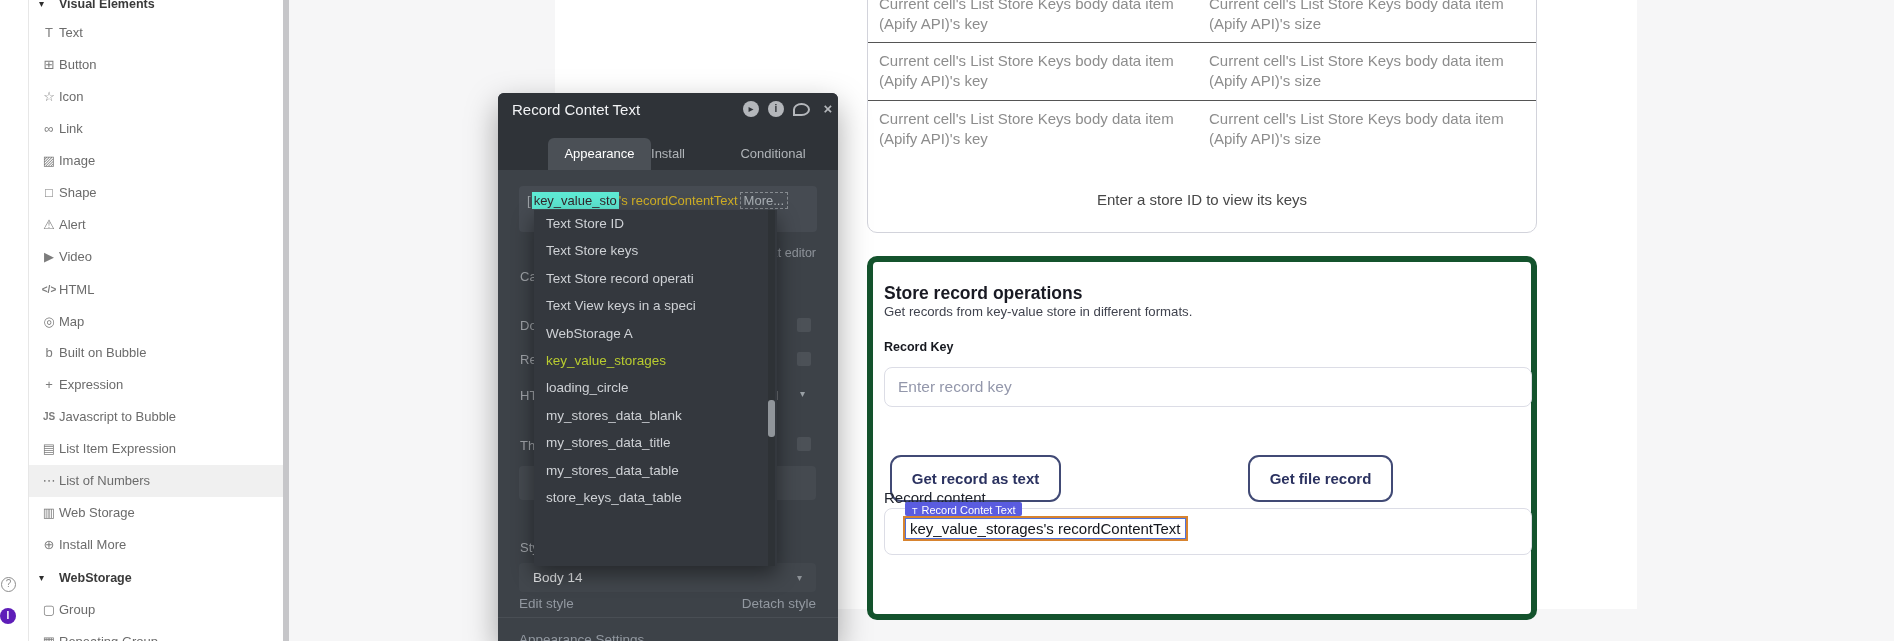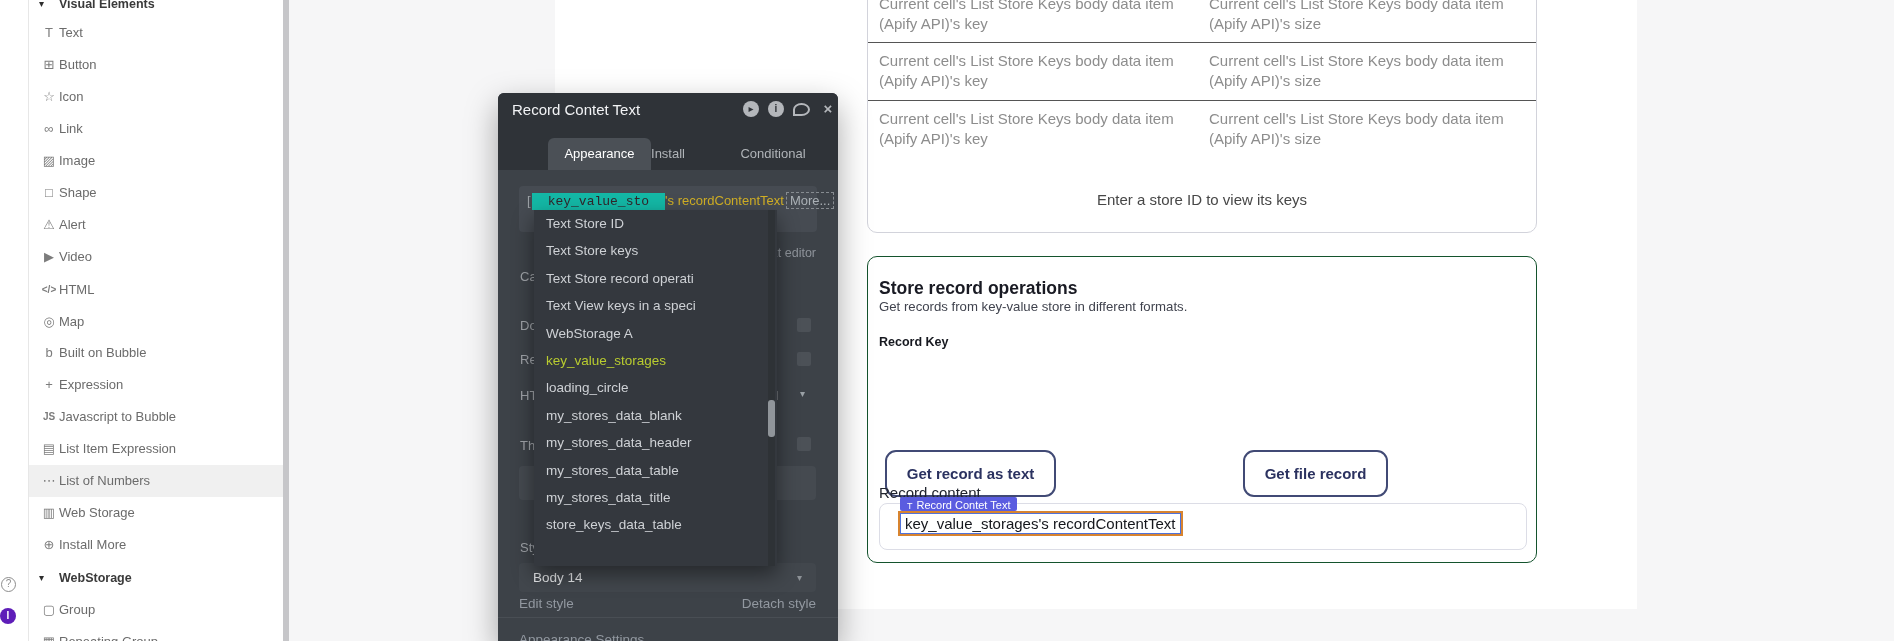--- a/index.html
+++ b/index.html
@@ -34,21 +34,21 @@
   #rg { left:867px; top:-15px; width:670px; height:248px; border:1px solid #d2d3db; border-radius:10px;
         background:#fff; overflow:hidden; }
   .rg-row { position:absolute; left:0; right:0; }
   .rg-sep { border-bottom:1px solid #555555; }
   .rg-cell { position:absolute; top:8px; width:320px; font-size:15px; line-height:20px; color:#8d8d8d; }
   .rg-c1 { left:11px; } .rg-c2 { left:341px; }
   #rg-empty { position:absolute; left:0; right:0; top:200px; height:28px; line-height:28px; text-align:center;
               color:#474747; font-size:15px; }
 
   
-  #card { left:867px; top:256px; width:670px; height:307px; border:1px solid #14532d; border-radius:10px; background:#fff; }
+  #card { left:867px; top:256px; width:670px; height:364px; border:6px solid #14532d; border-radius:10px; background:#fff; }
   #card-title { left:11px; top:21px; font-size:17.5px; font-weight:bold; color:#191a23; }
   #card-sub { left:11px; top:42px; font-size:13.2px; color:#40434e; }
   #rk-label { left:11px; top:78px; font-size:12.5px; font-weight:bold; color:#16181f; }
   #rk-input { left:11px; top:105px; width:648px; height:40px; border:1.5px solid #dcdde6; border-radius:8px;
               padding:0 13px; font-size:15.5px; color:#3c3f50; font-family:inherit; outline:none; }
   #rk-input::placeholder { color:#9397ab; }
   .op-btn { position:absolute; top:167px; height:47px; background:#fff; border:2px solid #414a75; border-radius:11px;
             color:#2b3260; font-size:15px; font-weight:bold; font-family:inherit; cursor:pointer;margin-top:26px; }
   #btn-text { left:17px; width:171px; } #btn-image { left:198px; width:168px; } #btn-file { left:375px; width:145px; }
   #rc-label { left:11px; top:227px; font-size:15px; color:#20242e; }
@@ -70,21 +70,21 @@
   #ico-comment { left:295px; width:17px; height:13px; top:10px; border:2px solid #b4b7bb; border-radius:50% 50% 50% 0; }
   #ico-close { left:322px; color:#b4b7bb; font-size:15px; font-weight:bold; line-height:16px; text-align:center; }
   .tab { position:absolute; top:45px; height:32px; line-height:32px; text-align:center; font-size:13px; color:#b0b4b8; cursor:pointer; }
   #tab-appearance { left:14px; width:103px; background:#4b5056; border-radius:6px 6px 0 0; color:#ffffff;margin-left:36px; }
   #tab-layout { left:125px; width:90px; }
   #tab-conditional { left:225px; width:100px; }
 
   #composer { position:absolute; left:21px; top:93px; width:298px; height:46px; background:#464b52; border-radius:4px; }
   #composer-row { position:absolute; left:8px; top:7px; font-size:13px; white-space:nowrap; }
   #comp-bracket { color:#9ba0a5; margin-right:1px; }
-  #comp-sel { background:#14b8a6; color:#33262b; padding:1px 16px;font-family:Liberation Mono, monospace; }
+  #comp-sel { background:#5eead4; color:#33262b; padding:1px 2px; }
   #comp-tail { color:#d2b025; }
   #comp-more { color:#aab0b5; border:1px dashed #868b90; padding:0 3px; margin-left:2px; }
 
   .pfield { position:absolute; left:22px; color:#a0a4a9; font-size:13px; white-space:nowrap; }
   .pcheck { position:absolute; left:299px; width:14px; height:14px; background:#4c5157; border-radius:2px; cursor:pointer; }
   #sel-frag { position:absolute; left:270px; top:295px; color:#d7d9db; font-size:13px; }
   #sel-caret { position:absolute; left:302px; top:295px; color:#9aa0a5; font-size:10px; }
   #editor-frag { position:absolute; left:238px; top:153px; width:80px; text-align:right; color:#8f949b; font-size:12.5px; }
   #big-box { position:absolute; left:21px; top:373px; width:297px; height:34px; background:#454a50; border-radius:4px; }
 
@@ -234,20 +234,21 @@
       <div>(Apify API)'s size</div>
       </div>
   </div>
   <div id="rg-empty">Enter a store ID to view its keys</div>
 </div>
 
 <div class="abs" id="card">
   <div class="abs" id="card-title">Store record operations</div>
   <div class="abs" id="card-sub">Get records from key-value store in different formats.</div>
   <div class="abs" id="rk-label">Record Key</div>
+  <input class="abs" id="rk-input" placeholder="Enter record key" style="">
   <button class="op-btn" id="btn-text">Get record as text</button>
   <button class="op-btn" id="btn-file">Get file record</button>
   <div class="abs" id="rc-label">Record content</div>
   <div class="abs" id="rc-box"></div>
   <div class="abs" id="rc-tag">
     <span class="tag-icon">T</span><span>Record Contet Text</span>
   </div>
   <div class="abs" id="rc-el">
     <div id="rc-el-inner">key_value_storages's recordContentText</div>
   </div>
@@ -297,19 +298,18 @@
 
 <div class="abs" id="dropdown">
   <div class="dd-item">Text Store ID</div>
   <div class="dd-item">Text Store keys</div>
   <div class="dd-item">Text Store record operati</div>
   <div class="dd-item">Text View keys in a speci</div>
   <div class="dd-item">WebStorage A</div>
   <div class="dd-item hl">key_value_storages</div>
   <div class="dd-item">loading_circle</div>
   <div class="dd-item">my_stores_data_blank</div>
-  <div class="dd-item">my_stores_data_header</div>
+  <div class="dd-item">my_stores_data_title</div>
   <div class="dd-item">my_stores_data_table</div>
-  <div class="dd-item">my_stores_data_title</div>
   <div class="dd-item">store_keys_data_table</div>
   <div id="dd-track"></div>
   <div id="dd-thumb"></div>
 </div>
 
 </body></html>

